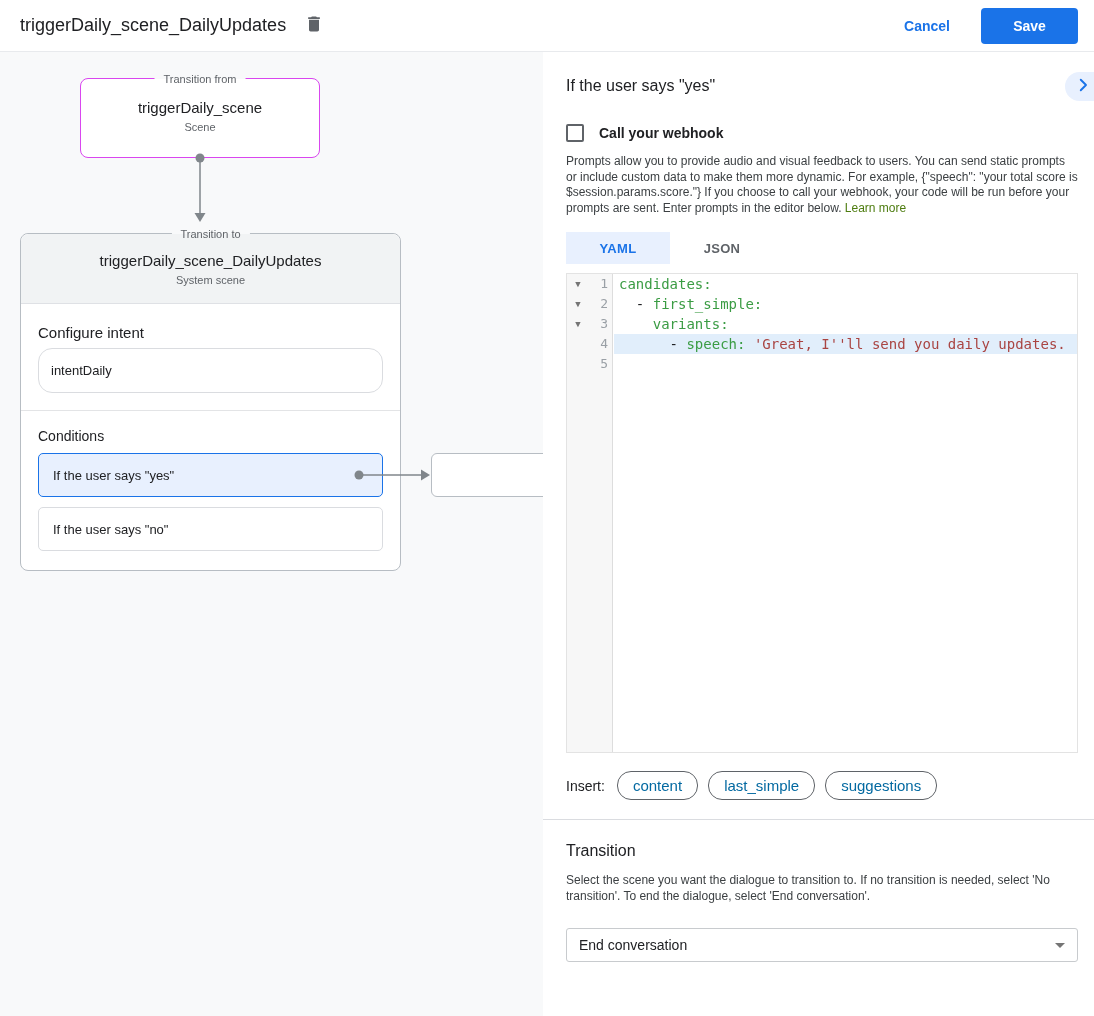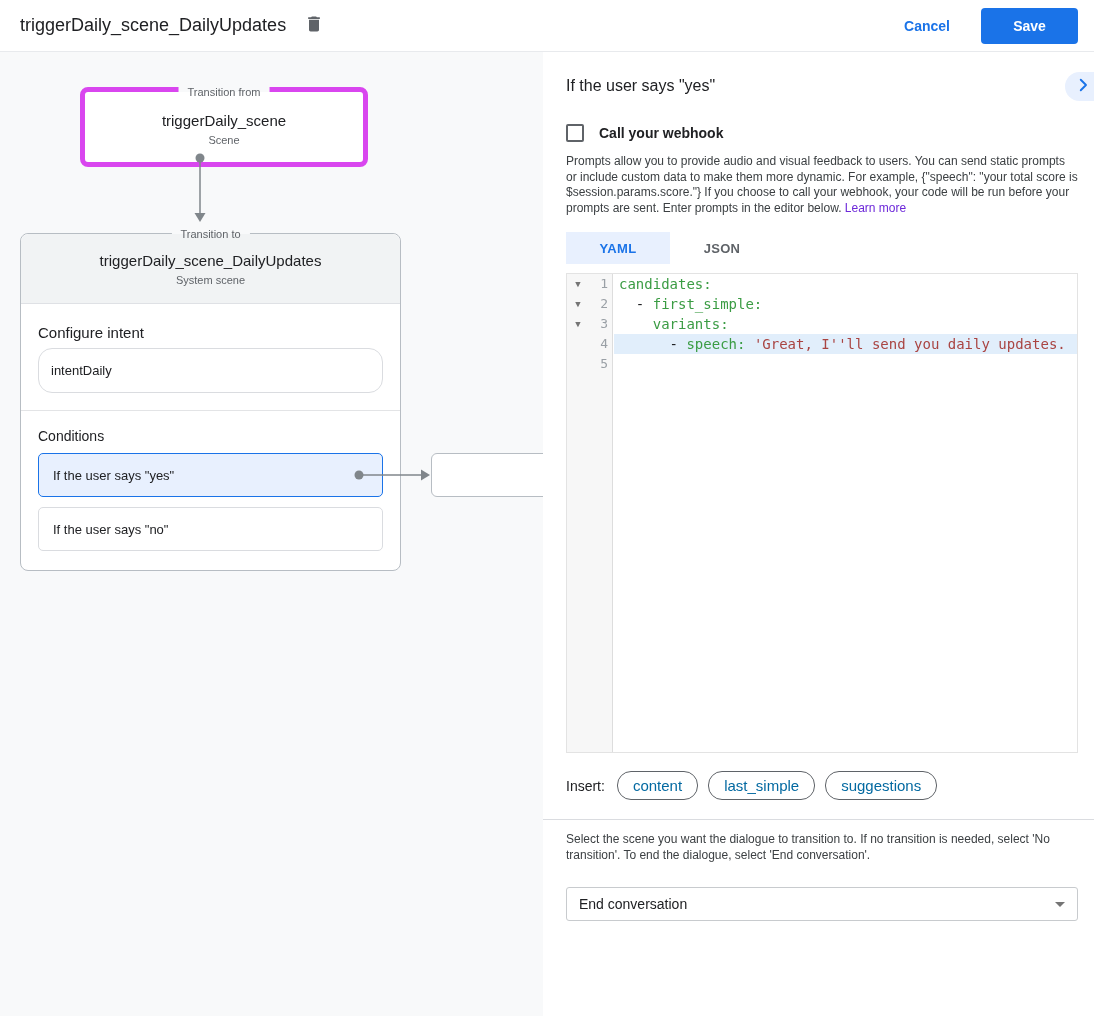--- a/index.html
+++ b/index.html
@@ -28,22 +28,22 @@
   .connectors { position:absolute; left:0; top:0; z-index:3; pointer-events:none; }
 
   .legend {
     position:absolute; top:-8px; left:50%; transform:translateX(-50%);
     font-size:11px; line-height:16px; color:#5f6368; padding:0 9px; white-space:nowrap; z-index:2;
   }
   .legend-from { background:linear-gradient(to bottom,#f8f9fa 50%,#ffffff 50%); }
   .legend-to   { background:linear-gradient(to bottom,#f8f9fa 50%,#f1f3f4 50%); }
 
   .node-from {
-    position:absolute; left:80px; top:26px; width:288px; height:80px;
-    background:#fff; border:5px solid #d946ef; border-radius:8px; text-align:center; z-index:1;margin-top:9px;
+    position:absolute; left:80px; top:26px; width:240px; height:80px;
+    background:#fff; border:1px solid #d946ef; border-radius:8px; text-align:center; z-index:1;
   }
   .node-from-title { margin-top:20px; font-size:15px; color:#202124; }
   .node-sub { margin-top:5px; font-size:11px; color:#5f6368; }
 
   .node-to {
     position:absolute; left:20px; top:181px; width:381px; height:338px;
     background:#fff; border:1px solid #b7bdc3; border-radius:8px; z-index:1;
   }
   .node-to-header {
     height:70px; background:#f1f3f4; border-bottom:1px solid #dfe1e5;
@@ -84,21 +84,21 @@
   .checkbox { width:18px; height:18px; border-radius:2px; flex:none; cursor:pointer; }
   .checkbox.unchecked { border:2px solid #5f6368; background:#fff; }
   .checkbox.checked { background:#4285f4; display:flex; align-items:center; justify-content:center; }
   .check-label { margin-left:15px; font-size:14px; font-weight:bold; color:#202124; }
   .lang-badge {
     margin-left:13px; font-size:11px; font-weight:bold; letter-spacing:.5px;
     color:#9334e6; background:#f3e8fd; padding:3px 8px; border-radius:2px;
   }
 
   .desc { margin-top:12px; font-size:12px; line-height:15.5px; color:#3c4043; max-width:512px; }
-  .link { color:#6d28d9; text-decoration:none; cursor:pointer; }
+  .link { color:#4d7c0f; text-decoration:none; cursor:pointer; }
 
   .tabs { display:flex; margin-top:16px; }
   .tab {
     width:104px; height:32px; display:flex; align-items:center; justify-content:center;
     font-size:13px; font-weight:bold; letter-spacing:.3px; cursor:pointer;
   }
   .tab.active { background:#e8f0fe; color:#1a73e8; }
   .tab.inactive { color:#5f6368; }
 
   .editor {
@@ -249,19 +249,20 @@
       <span class="insert-label">Insert:</span>
       <button class="chip">content</button>
       <button class="chip">last_simple</button>
       <button class="chip">suggestions</button>
     </div>
   </div>
 
   <div class="panel-divider"></div>
 
   <div class="panel-inner">
+    <div class="transition-title">Transition</div>
     <p class="desc">Select the scene you want the dialogue to transition to. If no transition is needed, select 'No transition'. To end the dialogue, select 'End conversation'.</p>
     <div class="dropdown">
       <span>End conversation</span>
       <span class="caret"></span>
     </div>
   </div>
 </div>
 
 </body></html>

